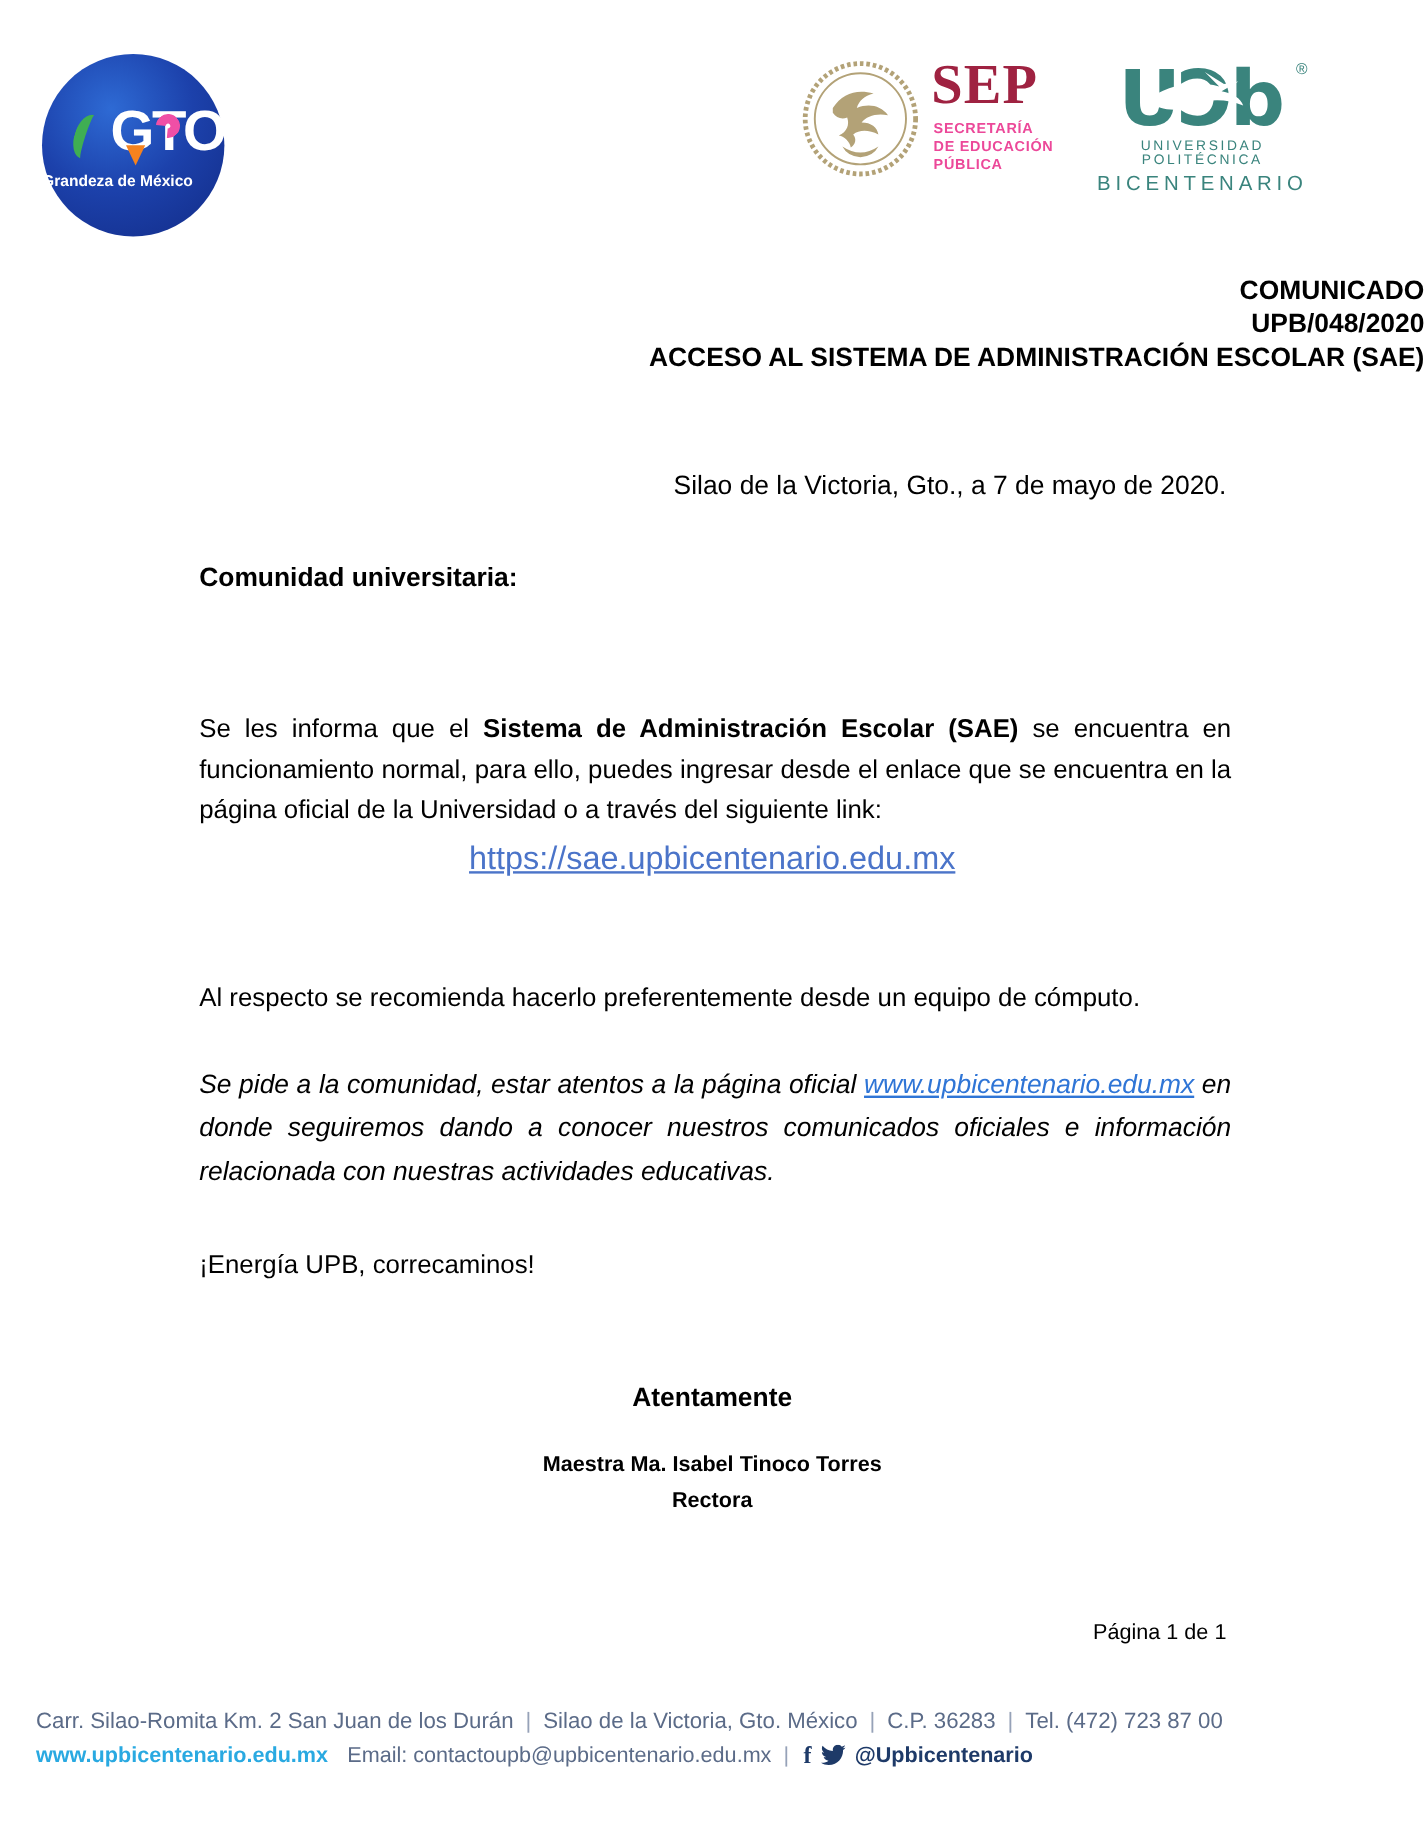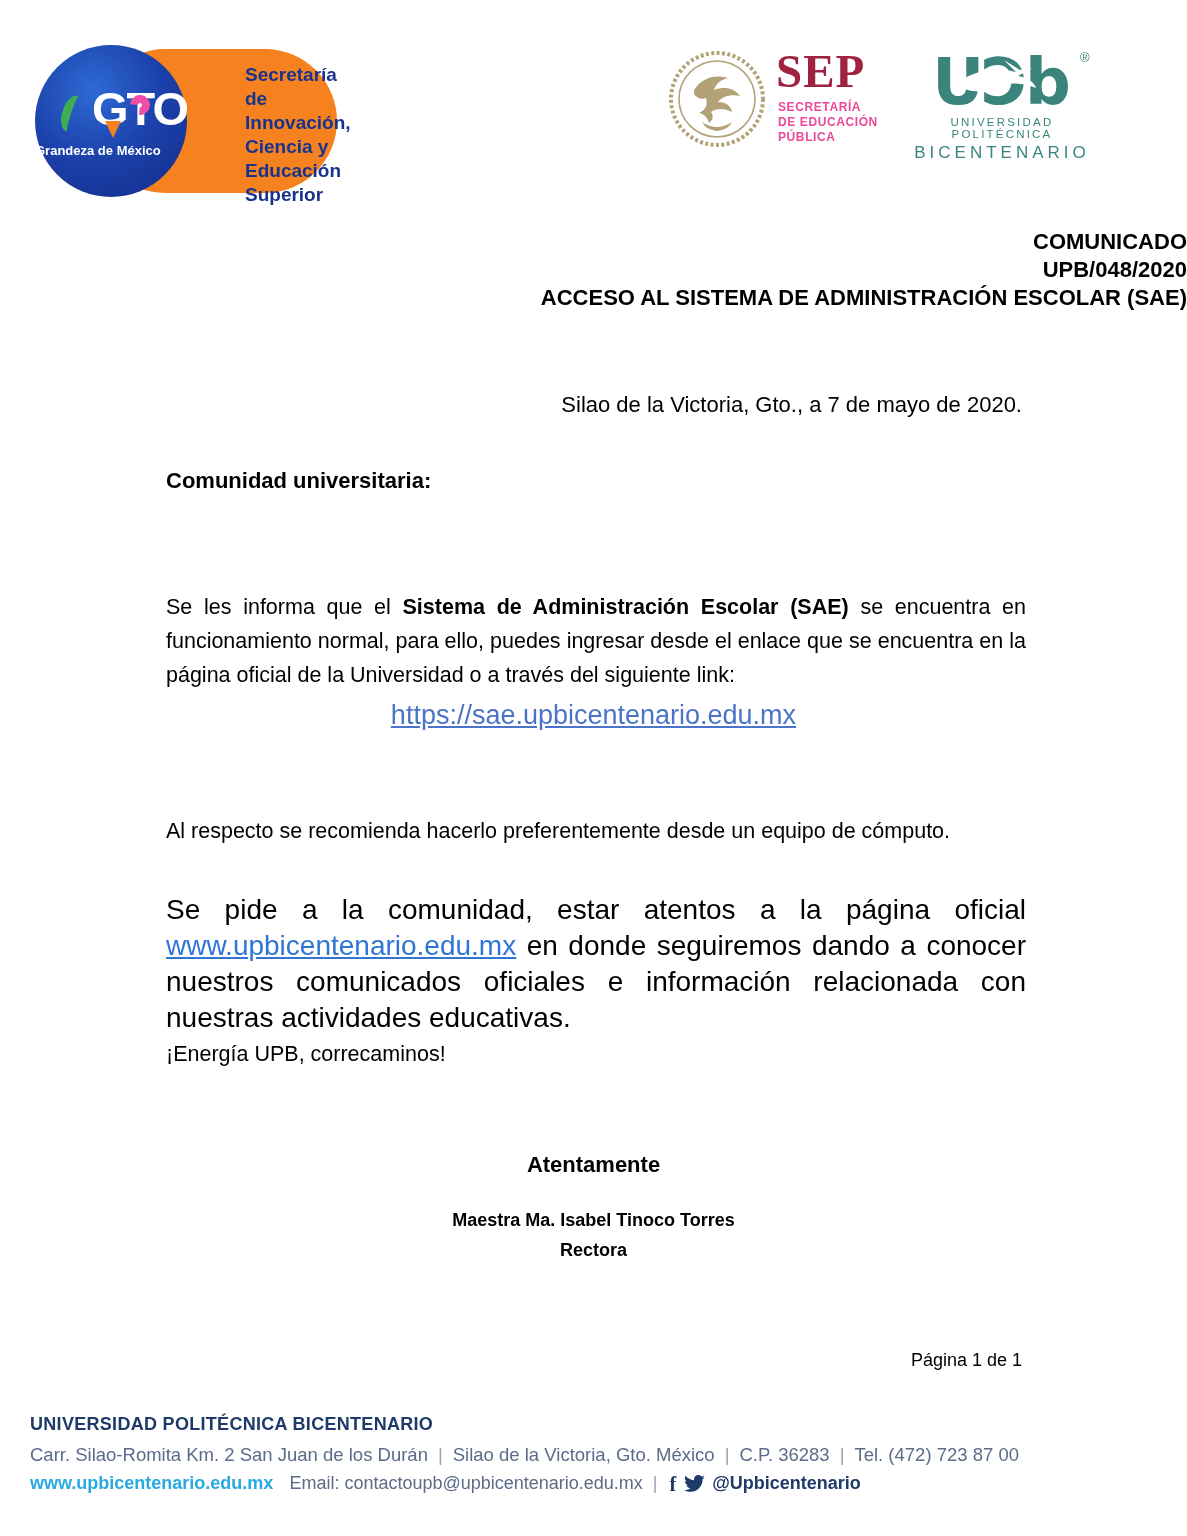--- a/index.html
+++ b/index.html
@@ -87,21 +87,21 @@
   .sae-link-row { position: absolute; left: 0; top: 700px; width: 100%; text-align: center; }
   .sae-link {
     font-size: 27px; color: #4b74c9; text-decoration: underline; cursor: pointer;
   }
   .para2 {
     position: absolute; left: 166px; top: 792px; width: 860px;
     font-size: 21.5px; line-height: 34px;
   }
   .para3 {
     position: absolute; left: 166px; top: 864px; width: 860px;
-    font-size: 28px; line-height: 36px; text-align: justify;
+    font-size: 22px; line-height: 36px; text-align: justify; font-style: italic;
   }
   .inline-link { color: #2f75d6; text-decoration: underline; cursor: pointer; }
   .slogan {
     position: absolute; left: 166px; top: 1042px;
     font-size: 21.5px;
   }
   .closing {
     position: absolute; left: 0; top: 1152px; width: 100%;
     text-align: center; font-weight: bold; font-size: 22px;
   }
@@ -127,29 +127,20 @@
     color: #1e3a68; font-weight: bold; font-size: 20px;
     font-family: "Liberation Serif", serif; cursor: pointer; line-height: 1;
   }
   .tw-icon { cursor: pointer; display: inline-flex; }
   .footer-handle { color: #1e3a68; font-weight: bold; cursor: pointer; }
 </style>
 </head>
 <body>
 
 <div class="gto-logo">
-  <div class="gto-pill">
-    <div class="gto-pill-text">
-      <div>Secretaría de</div>
-      <div>Innovación,</div>
-      <div>Ciencia y</div>
-      <div>Educación</div>
-      <div>Superior</div>
-    </div>
-  </div>
   <div class="gto-circle">
     <div class="gto-acronym">GTO</div>
     <div class="gto-accent-green"></div>
     <div class="gto-accent-orange"></div>
     <div class="gto-accent-pink"></div>
     <div class="gto-tagline">Grandeza de México</div>
   </div>
 </div>
 
 <div class="sep-logo">
@@ -206,21 +197,20 @@
 <div class="closing">Atentamente</div>
 
 <div class="signer">
   <div>Maestra Ma. Isabel Tinoco Torres</div>
   <div>Rectora</div>
 </div>
 
 <div class="page-number">Página 1 de 1</div>
 
 <div class="footer">
-  <div class="footer-institution">UNIVERSIDAD POLITÉCNICA BICENTENARIO</div>
   <div class="footer-address">
     <span>Carr. Silao-Romita Km. 2 San Juan de los Durán</span><span class="fsep">|</span><span>Silao de la Victoria, Gto. México</span><span class="fsep">|</span><span>C.P. 36283</span><span class="fsep">|</span><span>Tel. (472) 723 87 00</span>
   </div>
   <div class="footer-line3">
     <span class="footer-website">www.upbicentenario.edu.mx</span>
     <span class="footer-email">Email: contactoupb@upbicentenario.edu.mx</span>
     <span class="fsep">|</span>
     <span class="social">
       <span class="fb-icon">f</span>
       <span class="tw-icon">

